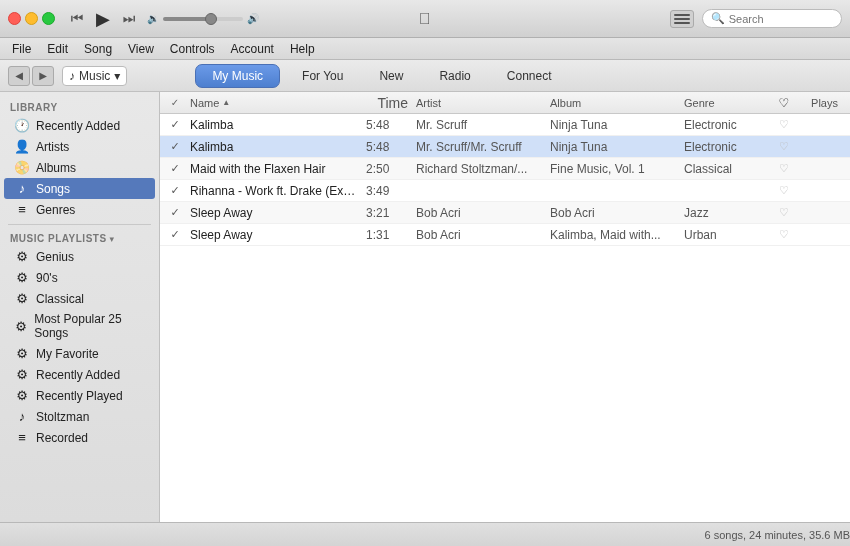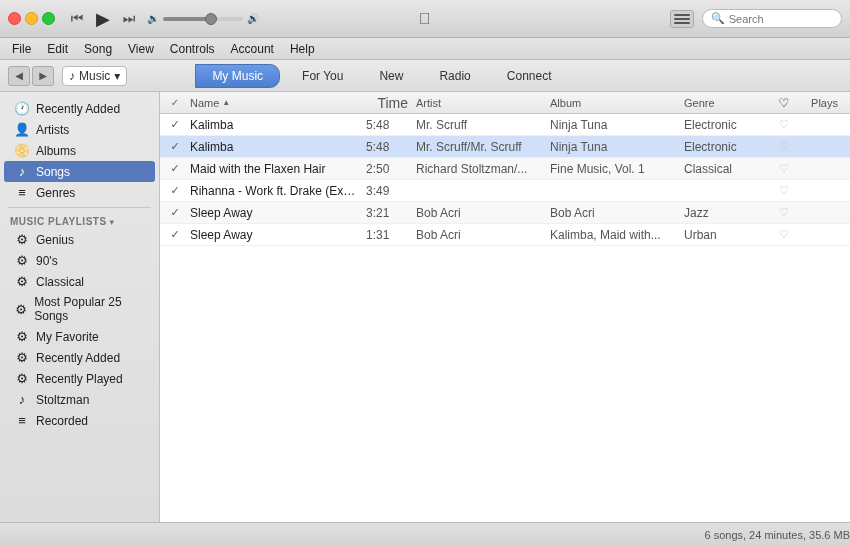--- a/index.html
+++ b/index.html
@@ -198,20 +198,21 @@
       cursor: pointer;
       font-size: 12px;
       color: #333;
     }
     .tab-btn:first-child { border-radius: 10px 0 0 10px; }
     .tab-btn:last-child { border-radius: 0 10px 10px 0; }
     .tab-btn.active {
       background: linear-gradient(to bottom, #6b9ae8, #4d7fcf);
       color: white;
       border-color: #4a70b5;
+      border-radius: 7px;
     }
     .tab-btn-flat {
       padding: 4px 14px;
       background: none;
       border: none;
       cursor: pointer;
       font-size: 12px;
       color: #333;
     }
 
@@ -405,20 +406,21 @@
   </div>
   <button class="tab-btn-flat">For You</button>
   <button class="tab-btn-flat">New</button>
   <button class="tab-btn-flat">Radio</button>
   <button class="tab-btn-flat">Connect</button>
 </div>
 
 <div class="main-layout">
 
   <div class="sidebar">
+    <div class="sidebar-section-label">Library</div>
 
     <div class="sidebar-item">
       <span class="sidebar-icon">🕐</span>
       <span>Recently Added</span>
     </div>
     <div class="sidebar-item">
       <span class="sidebar-icon">👤</span>
       <span>Artists</span>
     </div>
     <div class="sidebar-item">

